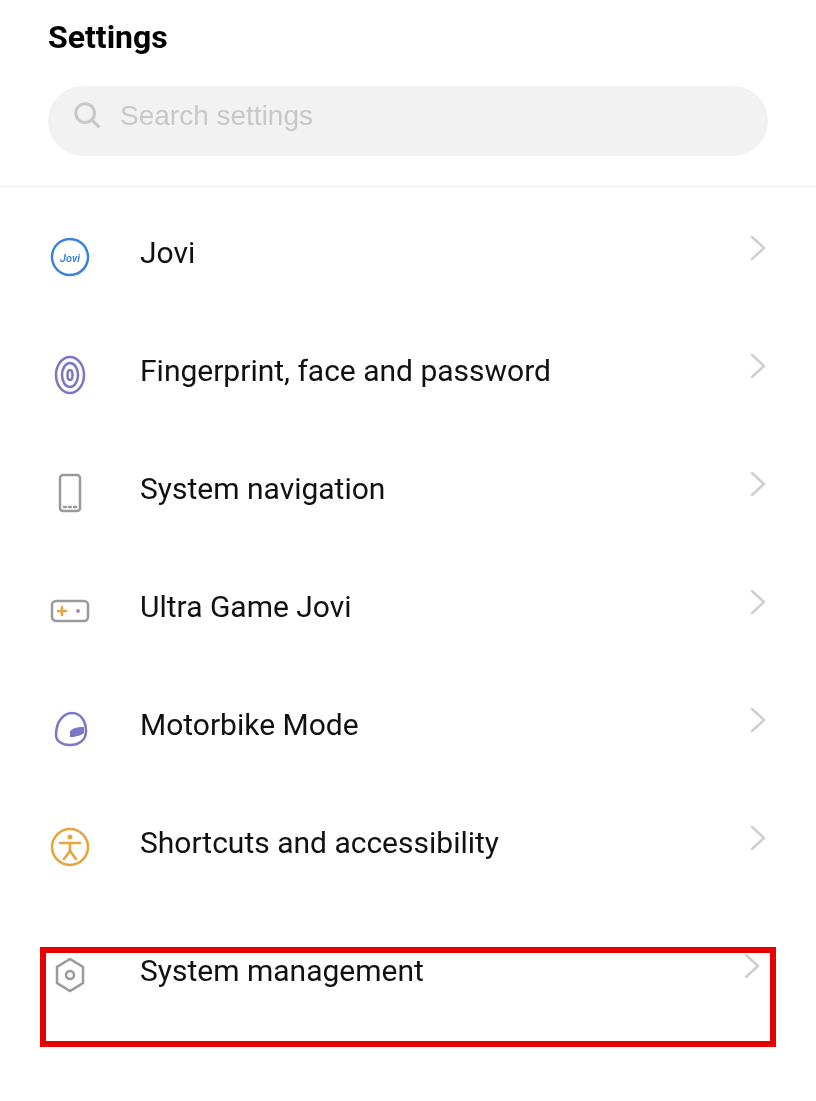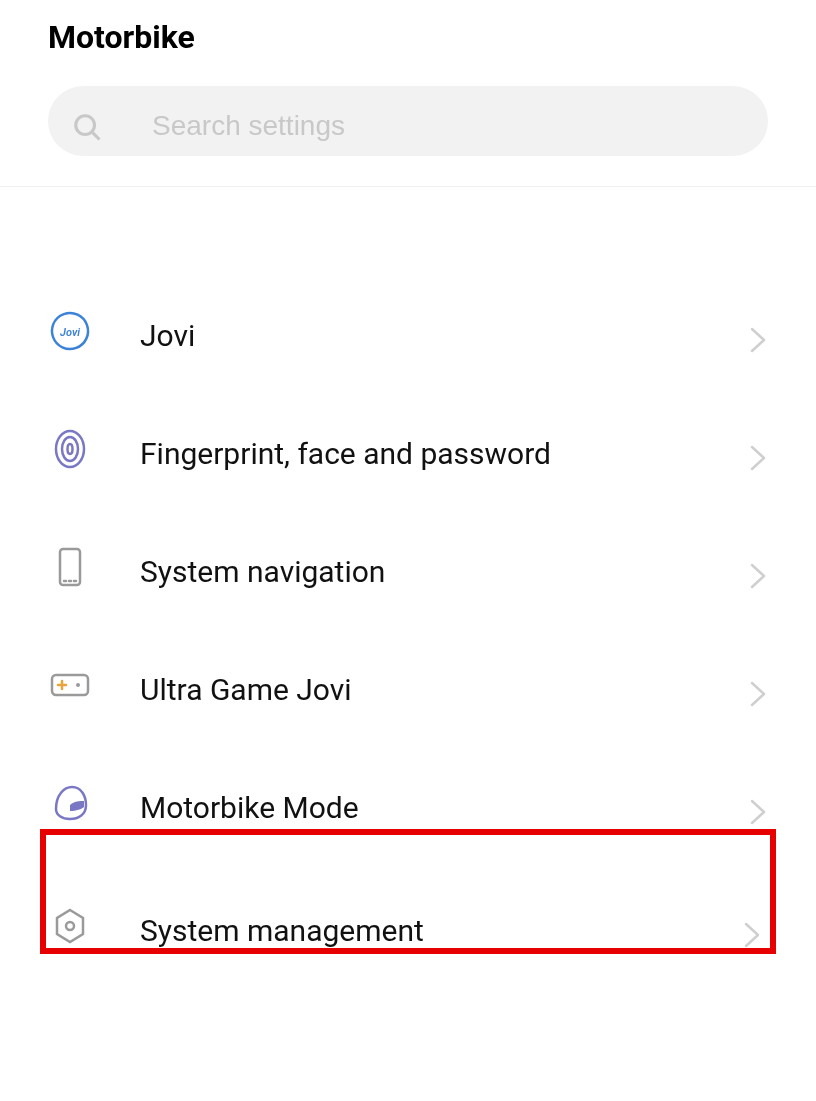--- a/index.html
+++ b/index.html
@@ -19,26 +19,25 @@
     .page-title {
       font-size: 32px;
       font-weight: 700;
       color: #000;
     }
     .search-container {
       padding: 0 48px 30px 48px;
     }
     .search-bar {
       display: flex;
-      align-items: flex-end;
+      align-items: flex-start;
       background: #f2f2f2;
       border-radius: 35px;
       padding: 14px 24px;
       height: 70px;
-      gap: 32px;
     }
     .search-icon {
       width: 30px;
       height: 30px;
       margin-right: 18px;
       flex-shrink: 0;
     }
     .search-input {
       border: none;
       background: transparent;
@@ -53,30 +52,30 @@
     .divider {
       height: 1px;
       background: #f0f0f0;
       width: 100%;
     }
     .list {
       padding-top: 48px;
     }
     .list-item {
       display: flex;
-      align-items: flex-end;
+      align-items: flex-start;
       padding: 0 48px;
       height: 118px;
       cursor: pointer;
     }
     .list-item.highlighted {
       border: 6px solid #e60000;
       margin: 4px 40px 0 40px;
       padding: 0 8px;
-      height: 125px;
+      height: 100px;
     }
     .item-icon {
       width: 44px;
       height: 44px;
       display: flex;
       align-items: center;
       justify-content: center;
       flex-shrink: 0;
       margin-right: 48px;
     }
@@ -92,21 +91,21 @@
     .chevron {
       width: 20px;
       height: 26px;
       flex-shrink: 0;
     }
   </style>
 </head>
 <body>
 
 <div class="header">
-  <h1 class="page-title">Motorbike</h1>
+  <h1 class="page-title">Settings</h1>
 </div>
 
 <div class="search-container">
   <div class="search-bar">
     <span class="search-icon">
       <svg viewBox="0 0 24 24" width="30" height="30" fill="none" stroke="#c8c8c8" stroke-width="2.5">
         <circle cx="10.5" cy="10.5" r="7.5"></circle>
         <line x1="16.5" y1="16.5" x2="22" y2="22"></line>
       </svg>
     </span>
@@ -191,20 +190,38 @@
       </svg>
     </span>
     <span class="item-label">Motorbike Mode</span>
     <span class="chevron">
       <svg viewBox="0 0 20 26" width="20" height="26" fill="none" stroke="#cfcfcf" stroke-width="2.5" stroke-linecap="round" stroke-linejoin="round">
         <polyline points="4,2 16,13 4,24"></polyline>
       </svg>
     </span>
   </div>
 
+  <div class="list-item">
+    <span class="item-icon">
+      <svg viewBox="0 0 44 44" width="44" height="44" fill="none" stroke="#e6a43a" stroke-width="2.5">
+        <circle cx="22" cy="22" r="18"></circle>
+        <circle cx="22" cy="12" r="2.5" fill="#e6a43a" stroke="none"></circle>
+        <line x1="12" y1="18" x2="32" y2="18" stroke-linecap="round"></line>
+        <line x1="22" y1="18" x2="22" y2="26" stroke-linecap="round"></line>
+        <line x1="22" y1="26" x2="16" y2="34" stroke-linecap="round"></line>
+        <line x1="22" y1="26" x2="28" y2="34" stroke-linecap="round"></line>
+      </svg>
+    </span>
+    <span class="item-label">Shortcuts and accessibility</span>
+    <span class="chevron">
+      <svg viewBox="0 0 20 26" width="20" height="26" fill="none" stroke="#cfcfcf" stroke-width="2.5" stroke-linecap="round" stroke-linejoin="round">
+        <polyline points="4,2 16,13 4,24"></polyline>
+      </svg>
+    </span>
+  </div>
 
   <div class="list-item highlighted">
     <span class="item-icon">
       <svg viewBox="0 0 44 44" width="44" height="44" fill="none" stroke="#9a9a9a" stroke-width="2.5">
         <polygon points="22,6 35,14 35,30 22,38 9,30 9,14"></polygon>
         <circle cx="22" cy="22" r="4"></circle>
       </svg>
     </span>
     <span class="item-label">System management</span>
     <span class="chevron">

